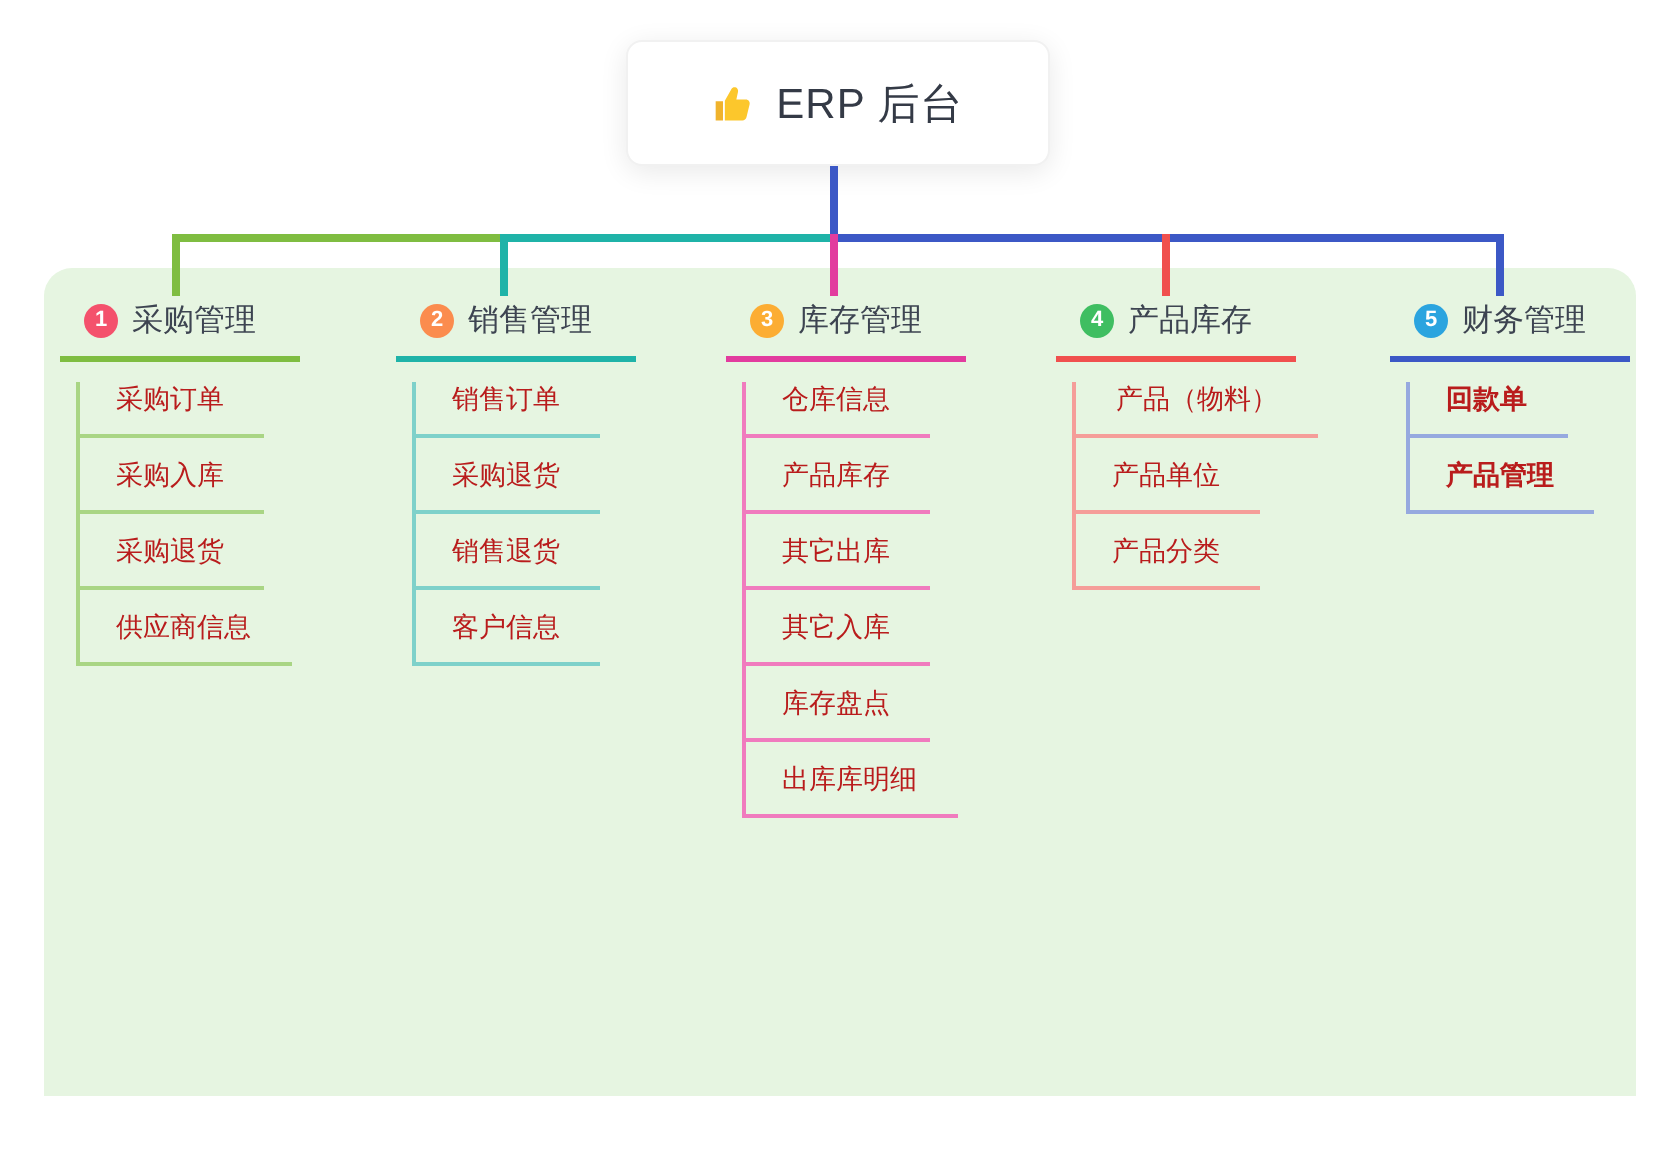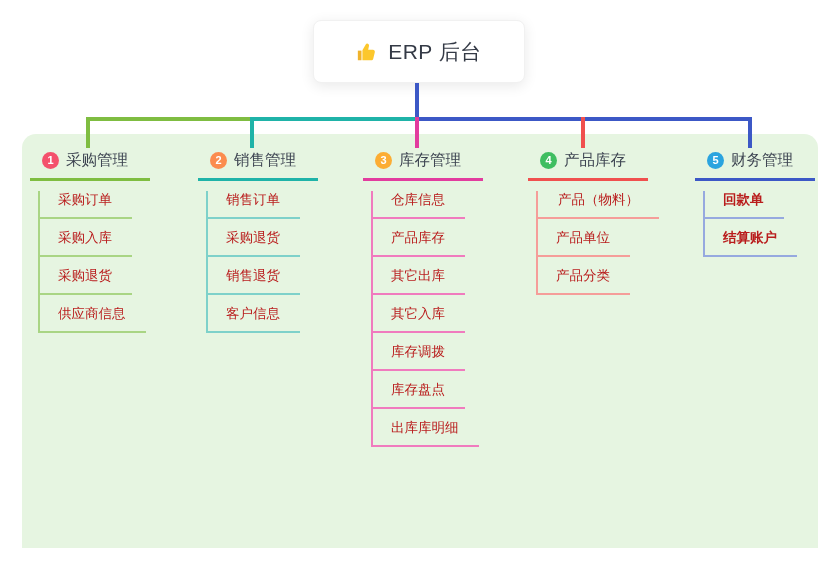--- a/index.html
+++ b/index.html
@@ -117,21 +117,20 @@
       <div class="branch" style="left: 363px; top: 148px;">
         <div class="branch-header" style="border-bottom: 3px solid rgb(226, 60, 158);">
           <span class="badge" style="background: rgb(252, 173, 51);">3</span>
           <span class="branch-title">库存管理</span>
         </div>
         <div class="children" style="border-left: 2px solid rgb(240, 123, 190);">
           <div class="child" style="border-bottom: 2px solid rgb(240, 123, 190);">仓库信息</div>
           <div class="child" style="border-bottom: 2px solid rgb(240, 123, 190);">产品库存</div>
           <div class="child" style="border-bottom: 2px solid rgb(240, 123, 190);">其它出库</div>
           <div class="child" style="border-bottom: 2px solid rgb(240, 123, 190); font-family: Liberation Serif, serif;">其它入库</div>
-          <div class="child" style="border-bottom: 2px solid rgb(240, 123, 190);">库存调拨</div>
           <div class="child" style="border-bottom: 2px solid rgb(240, 123, 190);">库存盘点</div>
           <div class="child" style="border-bottom: 2px solid rgb(240, 123, 190);">出库库明细</div>
         </div>
       </div>
       <div class="branch" style="left: 528px; top: 148px;">
         <div class="branch-header" style="border-bottom: 3px solid rgb(240, 80, 78);">
           <span class="badge" style="background: rgb(63, 190, 97);">4</span>
           <span class="branch-title">产品库存</span>
         </div>
         <div class="children" style="border-left: 2px solid rgb(245, 157, 153);">
@@ -140,18 +139,18 @@
           <div class="child" style="border-bottom: 2px solid rgb(245, 157, 153);">产品分类</div>
         </div>
       </div>
       <div class="branch" style="left: 695px; top: 148px;">
         <div class="branch-header" style="border-bottom: 3px solid rgb(60, 88, 198);">
           <span class="badge" style="background: rgb(43, 164, 223);">5</span>
           <span class="branch-title">财务管理</span>
         </div>
         <div class="children" style="border-left: 2px solid rgb(150, 169, 223); font-weight: bold;">
           <div class="child" style="border-bottom: 2px solid rgb(150, 169, 223);">回款单</div>
-          <div class="child" style="border-bottom: 2px solid rgb(150, 169, 223);">结算账户</div>
+          <div class="child" style="border-bottom: 2px solid rgb(150, 169, 223);">产品管理</div>
         </div>
       </div>
     </div>
 
 </div>
 
 </body></html>

